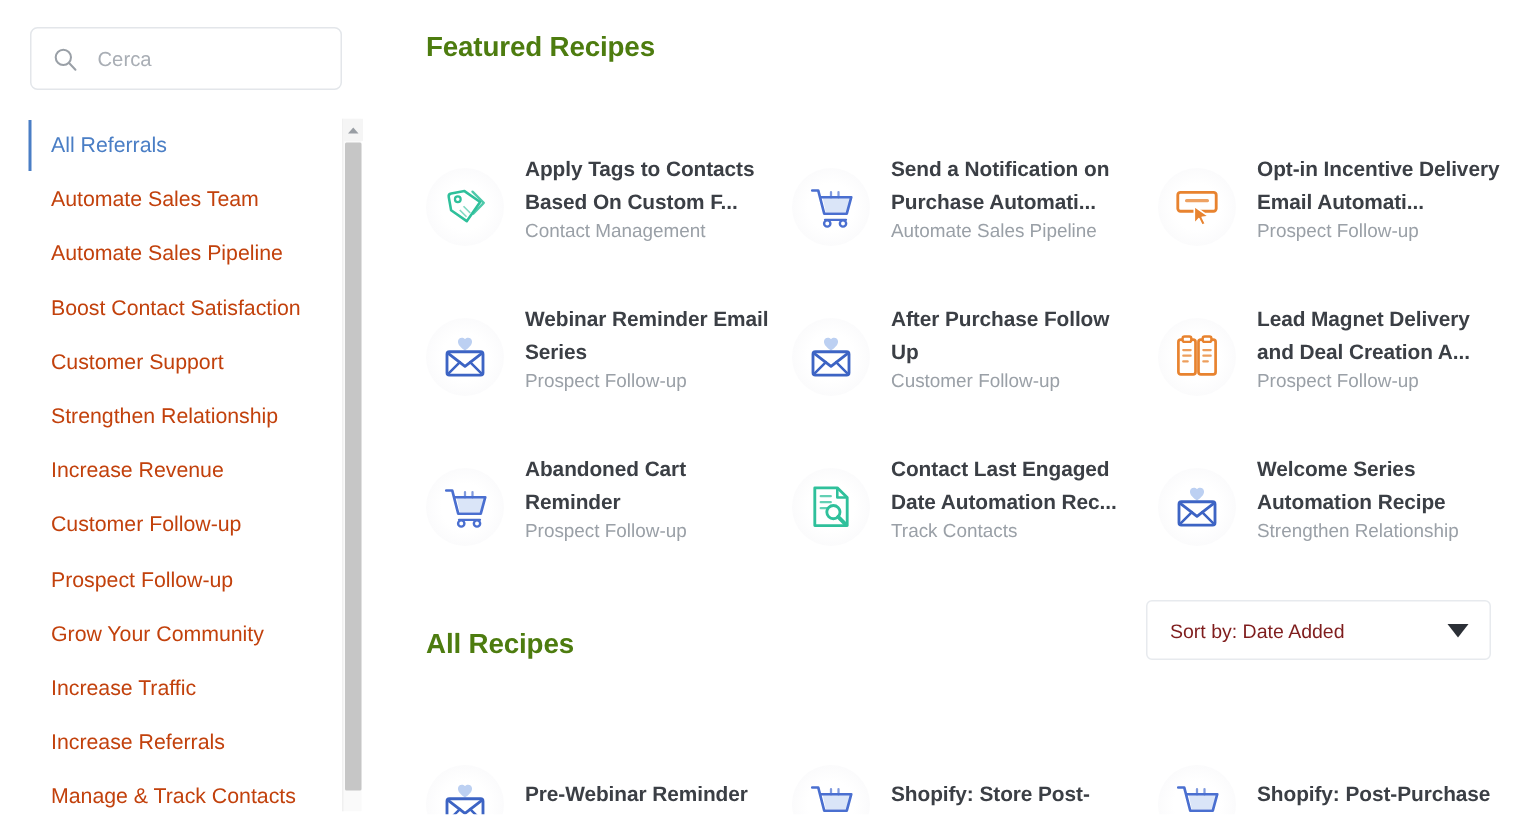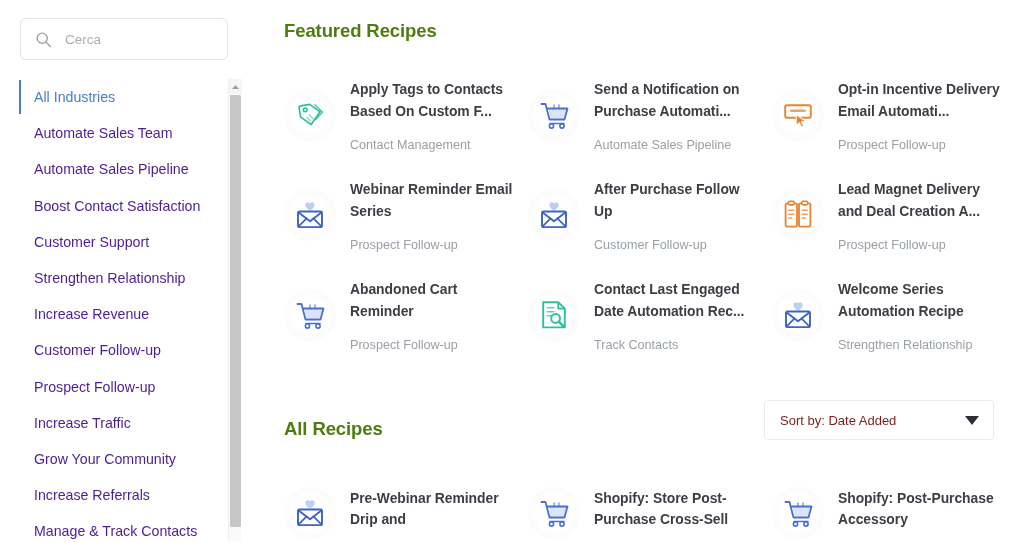--- a/index.html
+++ b/index.html
@@ -44,21 +44,21 @@
     margin-top: 19px;
     height: 462px;
     overflow: hidden;
   }
   .nav-list { list-style: none; padding-right: 26px; }
   .nav-item {
     height: 36.2px;
     display: flex; align-items: center;
     padding-left: 34px;
     font-size: 14.2px;
-    color: #4c1d95;
+    color: #c2410c;
     white-space: nowrap;
     position: relative;
     cursor: pointer;
   }
   .nav-item.active { color: #4a7ec5; }
   .nav-item.active::before {
     content: "";
     position: absolute;
     left: 19px; top: 1px;
     width: 2px; height: 34px;
@@ -106,21 +106,21 @@
 
   .grid {
     display: grid;
     grid-template-columns: 244px 244px 244px;
     column-gap: 0px;
   }
   #featured-grid { margin-top: 22px; }
 
   .card {
     display: flex;
-    align-items: center;
+    align-items: flex-end;
     height: 100px;
     cursor: pointer;
   }
   .card-icon {
     flex: 0 0 52px;
     width: 52px; height: 52px;
     border-radius: 50%;
     background: radial-gradient(circle at 50% 50%, #ffffff 42%, #fbfbfc 70%, #f4f5f7 100%);
     display: flex; align-items: center; justify-content: center;
     margin-top: 2px;
@@ -131,21 +131,21 @@
     font-size: 13.9px;
     font-weight: bold;
     color: #3b3f45;
     line-height: 21.4px;
     letter-spacing: -0.05px;
   }
   .card-sub {
     font-size: 12.6px;
     color: #9aa0a7;
     line-height: 19px;
-    margin-top: 14px;
+    margin-top: 0;
   }
 
   
   .all-bar {
     display: flex;
     align-items: flex-end;
     justify-content: space-between;
     margin-top: 36px;
     padding-right: 30px;
   }
@@ -181,21 +181,21 @@
           <circle cx="8.5" cy="8.5" r="6" stroke="#9aa0a7" stroke-width="1.6"></circle>
           <line x1="13" y1="13" x2="18" y2="18.2" stroke="#9aa0a7" stroke-width="1.6" stroke-linecap="round"></line>
         </svg>
       </span>
       <input class="search-input" type="text" placeholder="Cerca" style="">
     </div>
 
     <nav class="nav-scroll">
       <ul class="nav-list" id="nav-list">
           <li class="nav-item active">
-            <span>All Industries</span>
+            <span>All Referrals</span>
           </li>
           <li class="nav-item">
             <span>Automate Sales Team</span>
           </li>
           <li class="nav-item">
             <span>Automate Sales Pipeline</span>
           </li>
           <li class="nav-item">
             <span>Boost Contact Satisfaction</span>
           </li>
@@ -208,24 +208,24 @@
           <li class="nav-item">
             <span>Increase Revenue</span>
           </li>
           <li class="nav-item">
             <span>Customer Follow-up</span>
           </li>
           <li class="nav-item">
             <span>Prospect Follow-up</span>
           </li>
           <li class="nav-item">
+            <span>Grow Your Community</span>
+          </li>
+          <li class="nav-item">
             <span>Increase Traffic</span>
-          </li>
-          <li class="nav-item">
-            <span>Grow Your Community</span>
           </li>
           <li class="nav-item">
             <span>Increase Referrals</span>
           </li>
           <li class="nav-item">
             <span>Manage &amp; Track Contacts</span>
           </li>
         </ul>
 
       <div class="scrollbar">

